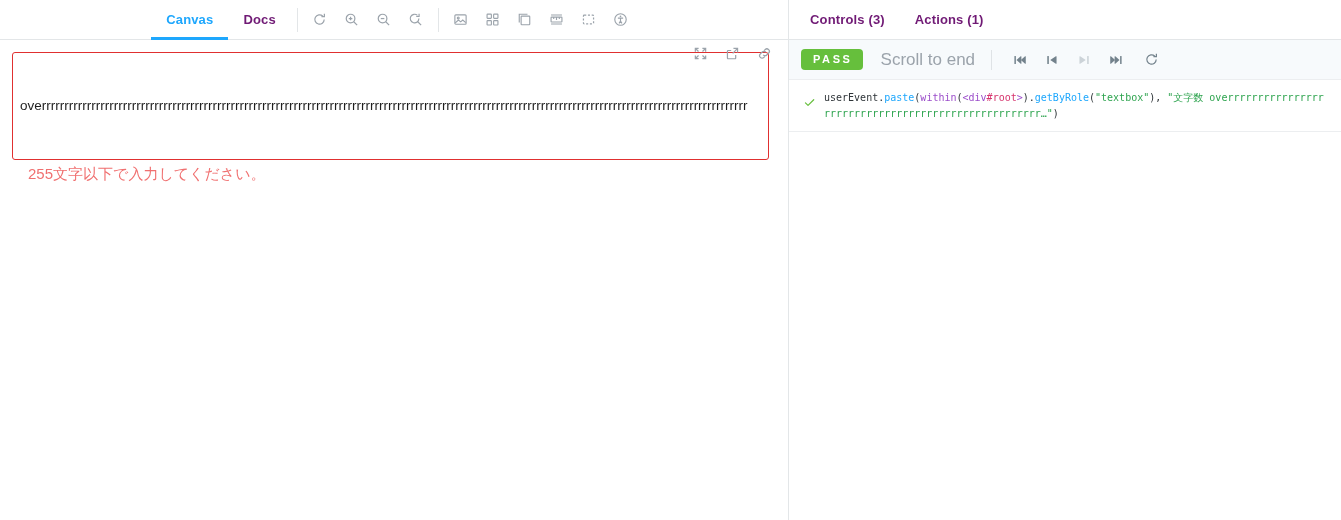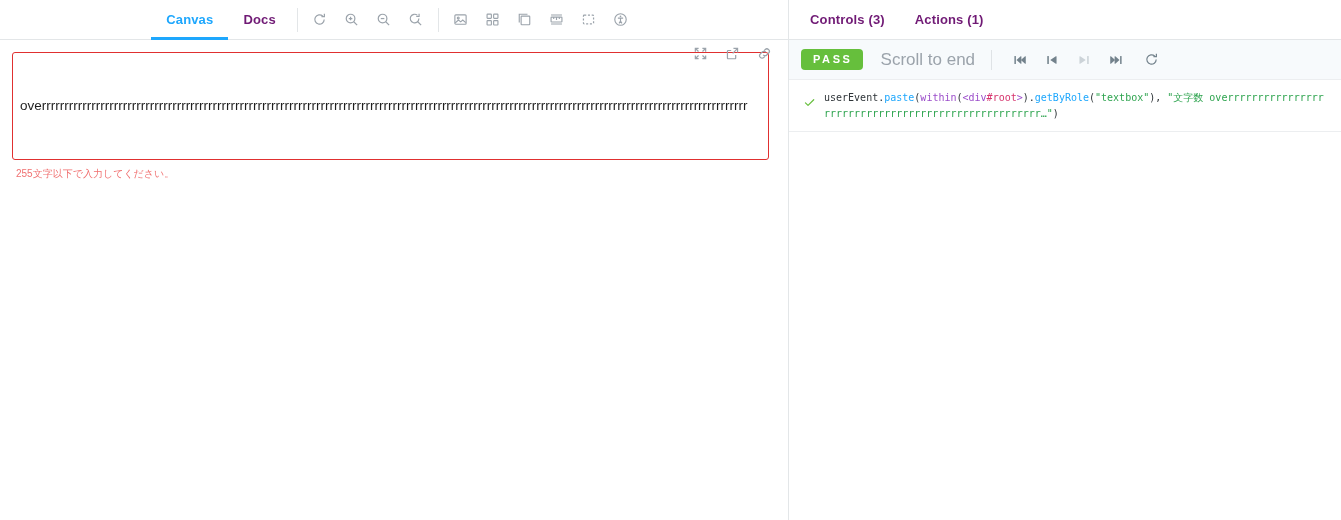--- a/index.html
+++ b/index.html
@@ -131,22 +131,22 @@
     line-height: 19px;
     overflow: hidden;
     white-space: pre-wrap;
     word-break: break-all;
     cursor: text;
   }
   .ta-line { display: block; }
 
   .error-msg {
     margin-top: 6px;
-    margin-left: 4px;
-    font-size: 10px;
+    margin-left: 16px;
+    font-size: 15px;
     color: #f07070;
     font-family: "Liberation Sans", sans-serif;
     line-height: 16px;
   }
 
   
   .addon-panel {
     width: 552px;
     height: 384px;
     display: flex;

